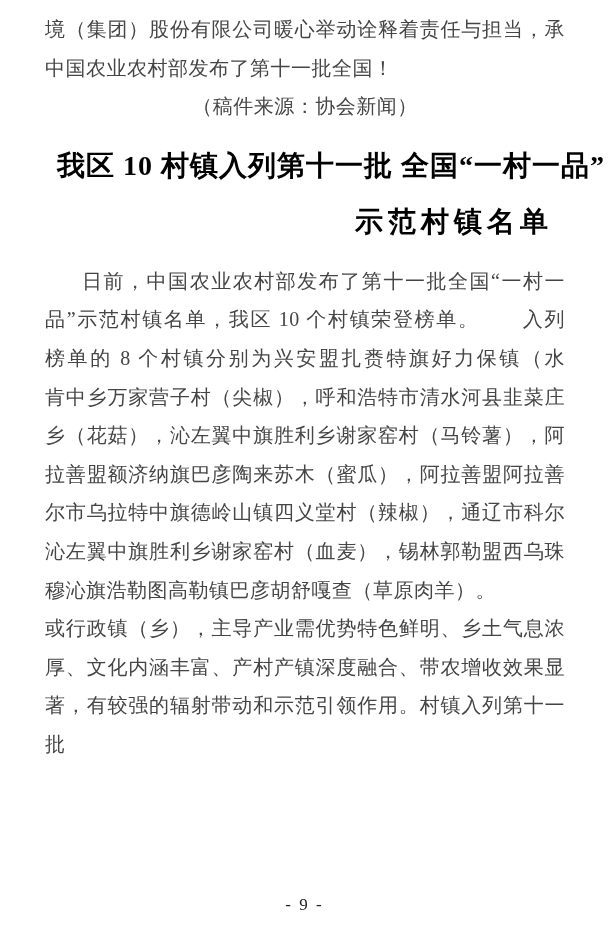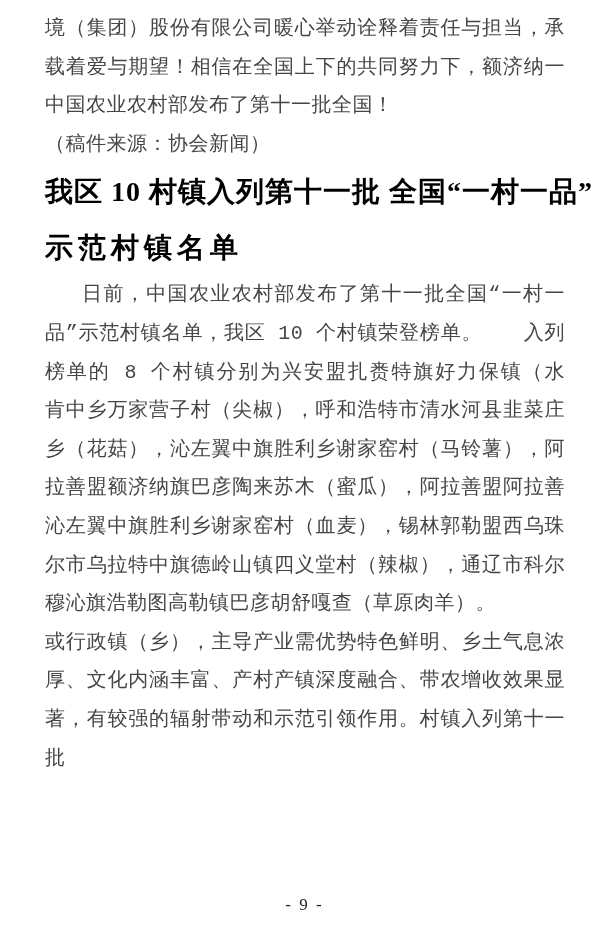--- a/index.html
+++ b/index.html
@@ -14,69 +14,67 @@
     position: absolute; inset: 0;
     padding: 10px 44px 0 45px;
     box-sizing: border-box;
   }
   .ln {
     font-size: 20px;
     line-height: 38.6px;
     height: 38.6px;
     color: #454545;
     letter-spacing: 0.5px;
-    font-family: Liberation Mono, monospace;
   }
   .just  { text-align: justify; text-align-last: justify; }
-  .right { text-align: left; }
+  .right { text-align: center; }
   .ind   { text-indent: 37px; }
   .title {
-    margin: 0;
+    margin: 12px;
     font-size: 28px;
     font-weight: 700;
     color: #000000;
-    text-align: left;
+    text-align: right;
     line-height: 56px;
   }
   .t1 { white-space: nowrap; letter-spacing: 1px; }
   .t2 { letter-spacing: 5px; }
   .pagenum {
     position: absolute; left: 0; right: 0; bottom: 12px;
     text-align: center;
     font-size: 17px;
     color: #222222;
     letter-spacing: 2px;
   }
 </style>
 </head>
 <body>
 
 <div class="page">
 
   <section>
     <div class="ln just">境（集团）股份有限公司暖心举动诠释着责任与担当，承</div>
-    <div class="ln just">载着爱与期望！相信在全国上下的共同努力下，额济纳一</div>
     <div class="ln">中国农业农村部发布了第十一批全国！</div>
     <div class="ln right">（稿件来源：协会新闻）</div>
   </section>
 
   <div class="title">
     <div class="t1">我区 10 村镇入列第十一批 全国“一村一品”</div>
     <div class="t2">示范村镇名单</div>
   </div>
 
   <section>
     <div class="ln just ind">日前，中国农业农村部发布了第十一批全国“一村一</div>
     <div class="ln just">品”示范村镇名单，我区 10 个村镇荣登榜单。　　入列</div>
     <div class="ln just">榜单的 8 个村镇分别为兴安盟扎赉特旗好力保镇（水</div>
     <div class="ln just">肯中乡万家营子村（尖椒），呼和浩特市清水河县韭菜庄</div>
     <div class="ln just">乡（花菇），沁左翼中旗胜利乡谢家窑村（马铃薯），阿</div>
     <div class="ln just">拉善盟额济纳旗巴彦陶来苏木（蜜瓜），阿拉善盟阿拉善</div>
+    <div class="ln just">尔市乌拉特中旗德岭山镇四义堂村（辣椒），通辽市科尔</div>
     <div class="ln just">沁左翼中旗胜利乡谢家窑村（血麦），锡林郭勒盟西乌珠</div>
-    <div class="ln just">尔市乌拉特中旗德岭山镇四义堂村（辣椒），通辽市科尔</div>
     <div class="ln">穆沁旗浩勒图高勒镇巴彦胡舒嘎查（草原肉羊）。</div>
 
     <div class="ln just">或行政镇（乡），主导产业需优势特色鲜明、乡土气息浓</div>
     <div class="ln just">厚、文化内涵丰富、产村产镇深度融合、带农增收效果显</div>
     <div class="ln just">著，有较强的辐射带动和示范引领作用。村镇入列第十一批</div>
   </section>
 
   <div class="pagenum">- 9 -</div>
 
 </div>

